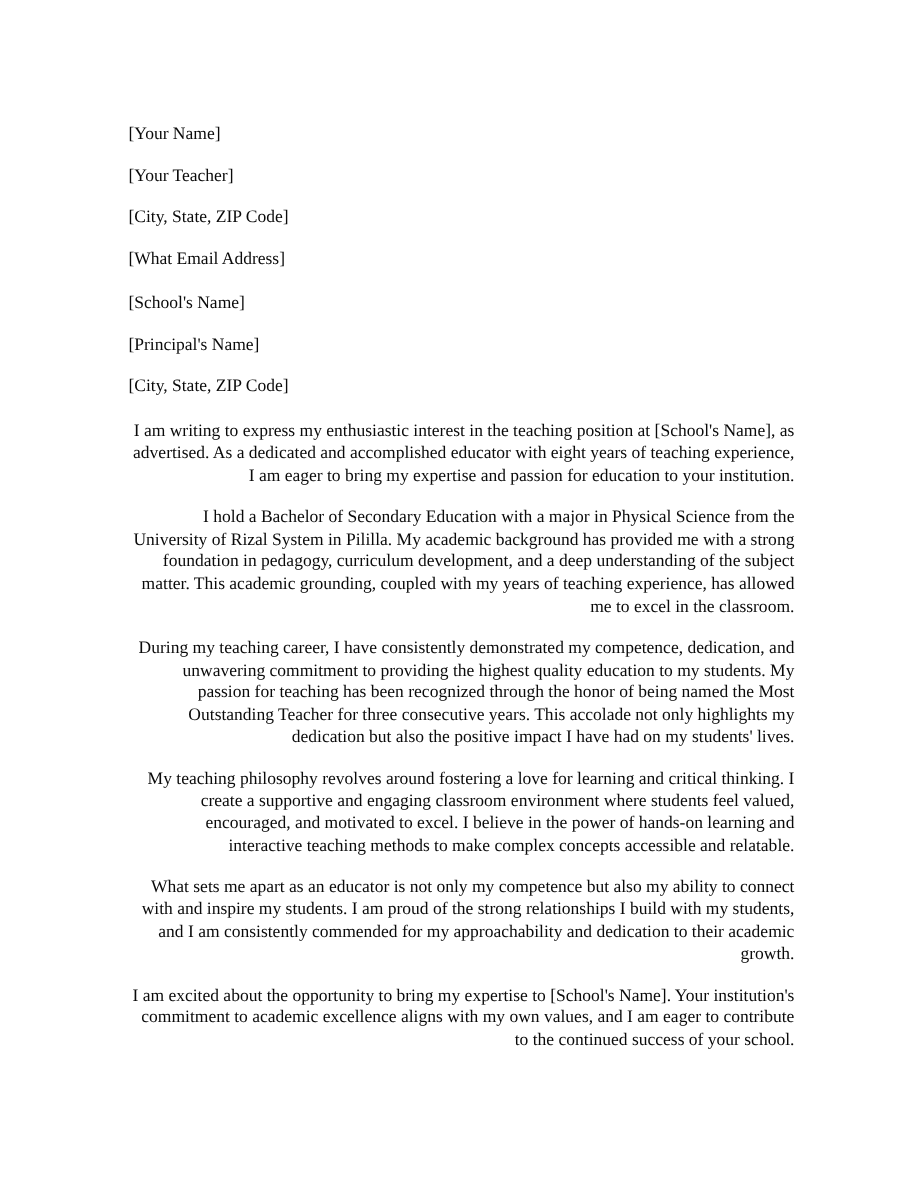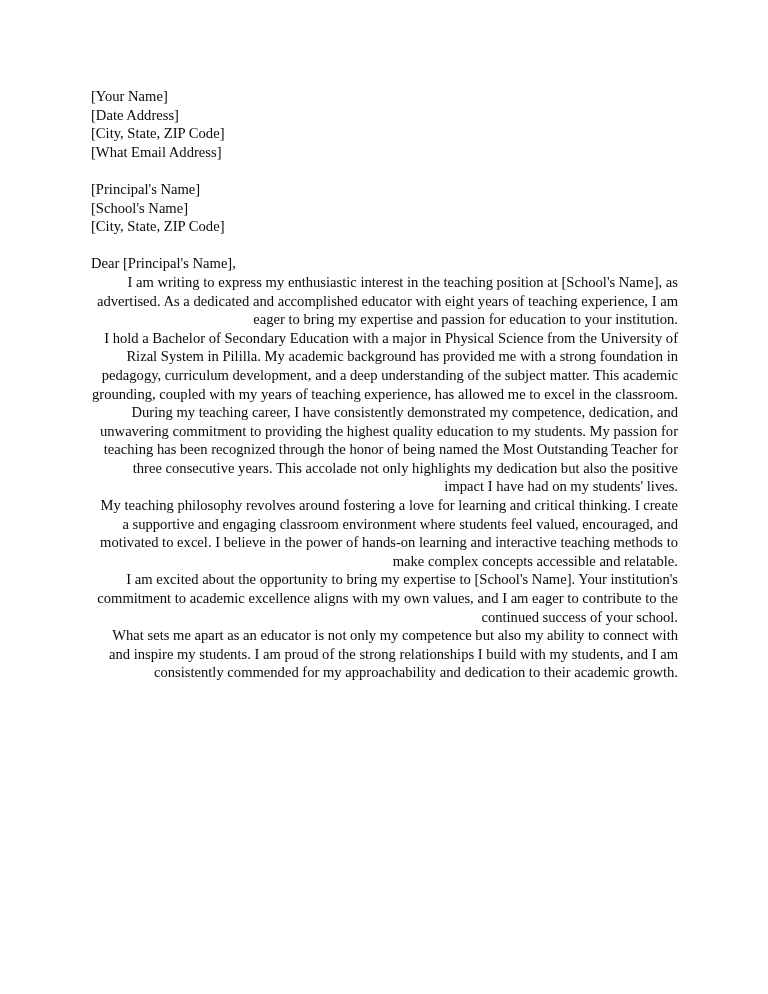--- a/index.html
+++ b/index.html
@@ -14,53 +14,52 @@
     box-sizing: border-box;
     background: #ffffff;
     padding: 87px 90px 0 91px;
     font-family: "Liberation Serif", "DejaVu Serif", serif;
     font-size: 14.6px;
     line-height: 18.6px;
     color: #0a0a0a;
     overflow: hidden;
   }
   .page p {
-    margin: 0;
+    margin: 16px;
   }
   .address-block {
     margin: 0 0 18.6px 0;
   }
   .salutation {
     margin: 0 0 18.6px 0;
   }
   .body-paragraph {
     margin: 0 0 18.6px 0;
     text-align: right;
   }
 </style>
 </head>
 <body>
 
 <div class="page">
 
   <div class="address-block">
     <p>[Your Name]</p>
-    <p>[Date Address]</p>
+    <p>[Your Teacher]</p>
     <p>[City, State, ZIP Code]</p>
     <p>[What Email Address]</p>
   </div>
 
   <div class="address-block">
+    <p>[School's Name]</p>
     <p>[Principal's Name]</p>
-    <p>[School's Name]</p>
     <p>[City, State, ZIP Code]</p>
   </div>
 
-  <p class="salutation">Dear [Principal's Name],</p>
 
   <p class="body-paragraph">I am writing to express my enthusiastic interest in the teaching position at [School's Name], as advertised. As a dedicated and accomplished educator with eight years of teaching experience, I am eager to bring my expertise and passion for education to your institution.</p>
   <p class="body-paragraph">I hold a Bachelor of Secondary Education with a major in Physical Science from the University of Rizal System in Pililla. My academic background has provided me with a strong foundation in pedagogy, curriculum development, and a deep understanding of the subject matter. This academic grounding, coupled with my years of teaching experience, has allowed me to excel in the classroom.</p>
   <p class="body-paragraph">During my teaching career, I have consistently demonstrated my competence, dedication, and unwavering commitment to providing the highest quality education to my students. My passion for teaching has been recognized through the honor of being named the Most Outstanding Teacher for three consecutive years. This accolade not only highlights my dedication but also the positive impact I have had on my students' lives.</p>
   <p class="body-paragraph">My teaching philosophy revolves around fostering a love for learning and critical thinking. I create a supportive and engaging classroom environment where students feel valued, encouraged, and motivated to excel. I believe in the power of hands-on learning and interactive teaching methods to make complex concepts accessible and relatable.</p>
+  <p class="body-paragraph">What sets me apart as an educator is not only my competence but also my ability to connect with and inspire my students. I am proud of the strong relationships I build with my students, and I am consistently commended for my approachability and dedication to their academic growth.</p>
   <p class="body-paragraph">I am excited about the opportunity to bring my expertise to [School's Name]. Your institution's commitment to academic excellence aligns with my own values, and I am eager to contribute to the continued success of your school.</p>
-  <p class="body-paragraph">What sets me apart as an educator is not only my competence but also my ability to connect with and inspire my students. I am proud of the strong relationships I build with my students, and I am consistently commended for my approachability and dedication to their academic growth.</p>
 
 </div>
 
 </body></html>

